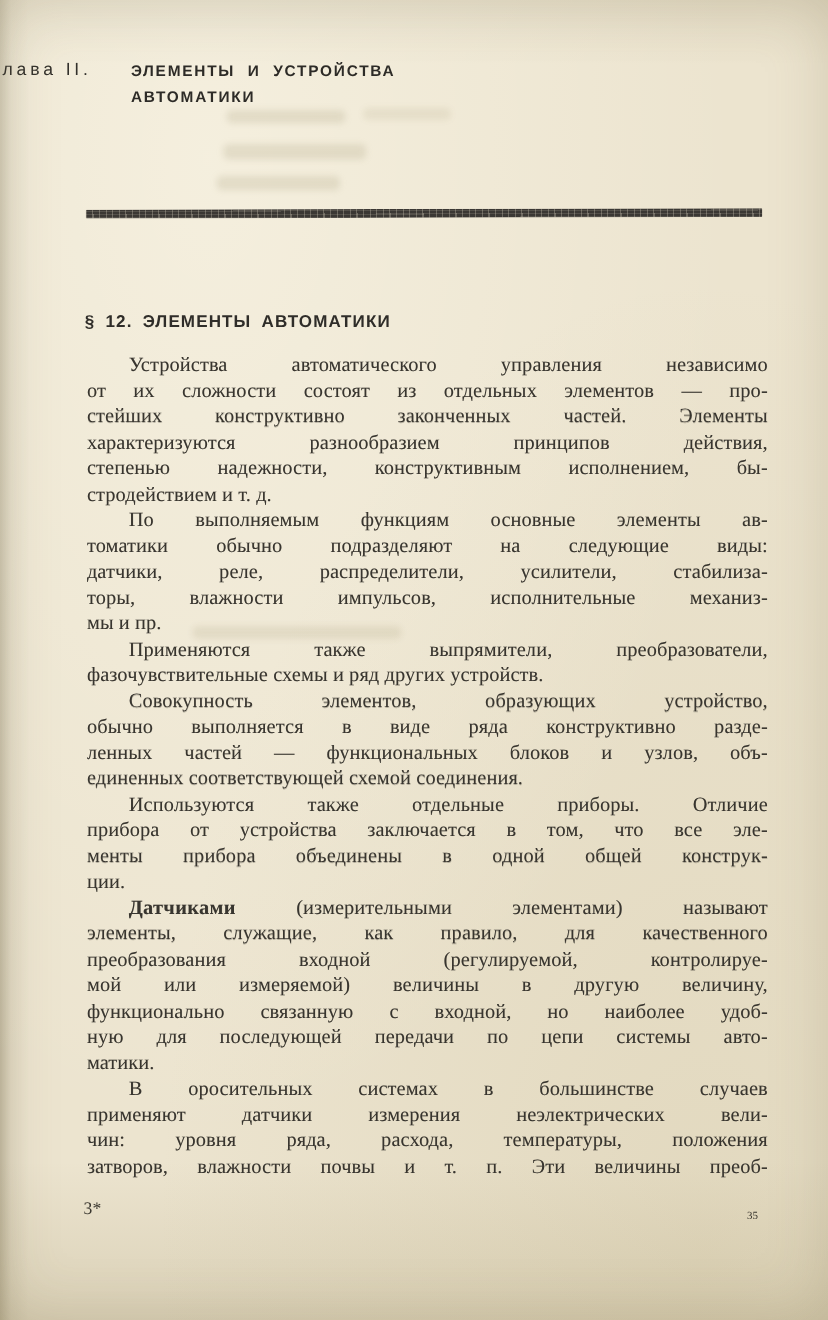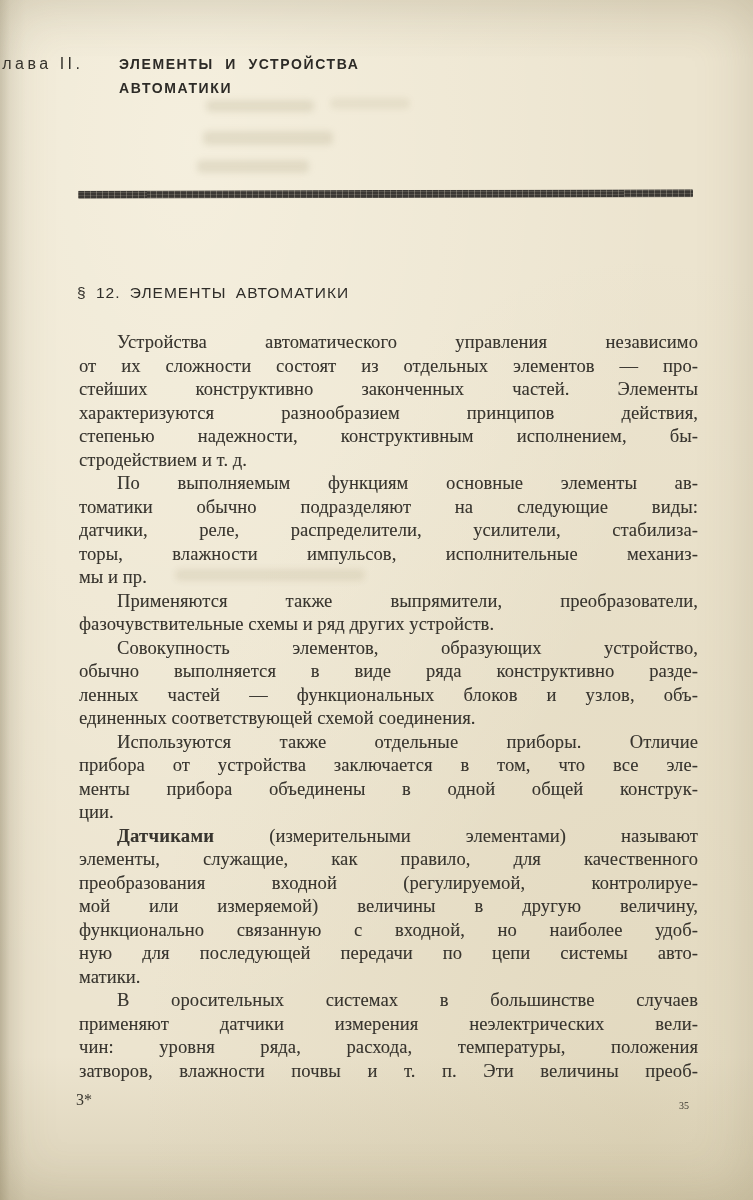--- a/index.html
+++ b/index.html
@@ -37,25 +37,25 @@
   .rule { position: absolute; top: 190px; left: -1px; width: 615px; height: 8px;
           background-color: #3b3834;
           background-image:
             repeating-linear-gradient(90deg, rgba(236,228,207,0.28) 0 1px, rgba(236,228,207,0) 1px 6px),
             repeating-linear-gradient(0deg, rgba(236,228,207,0.14) 0 1px, rgba(236,228,207,0) 1px 3px);
           transform: rotate(-0.12deg); border-radius: 1px; }
 
   
   .section { position: absolute; top: 284px; left: -2px; margin: 0;
              font-family: "Liberation Sans", sans-serif;
-             font-size: 15.5px; font-weight: normal; letter-spacing: 1px;
+             font-size: 15.5px; font-weight: bold; letter-spacing: 1px;
              word-spacing: 4px; color: #2f2d29; white-space: nowrap; }
 
   
-  .body { position: absolute; top: 331px; left: 0; width: 619px;
+  .body { position: absolute; top: 321px; left: 0; width: 619px;
           font-size: 18.5px; letter-spacing: 0.1px;
           text-shadow: 0.2px 0.2px 0 rgba(56,52,44,0.30); }
   .para { margin: 0; }
   .ln { height: 23.5px; line-height: 23.5px; white-space: nowrap;
         text-align: justify; text-align-last: justify; }
   .ln.first { text-indent: 38px; }
   .ln.last { text-align-last: left; }
   .ln b { font-weight: bold; letter-spacing: 0.3px; }
 
   

